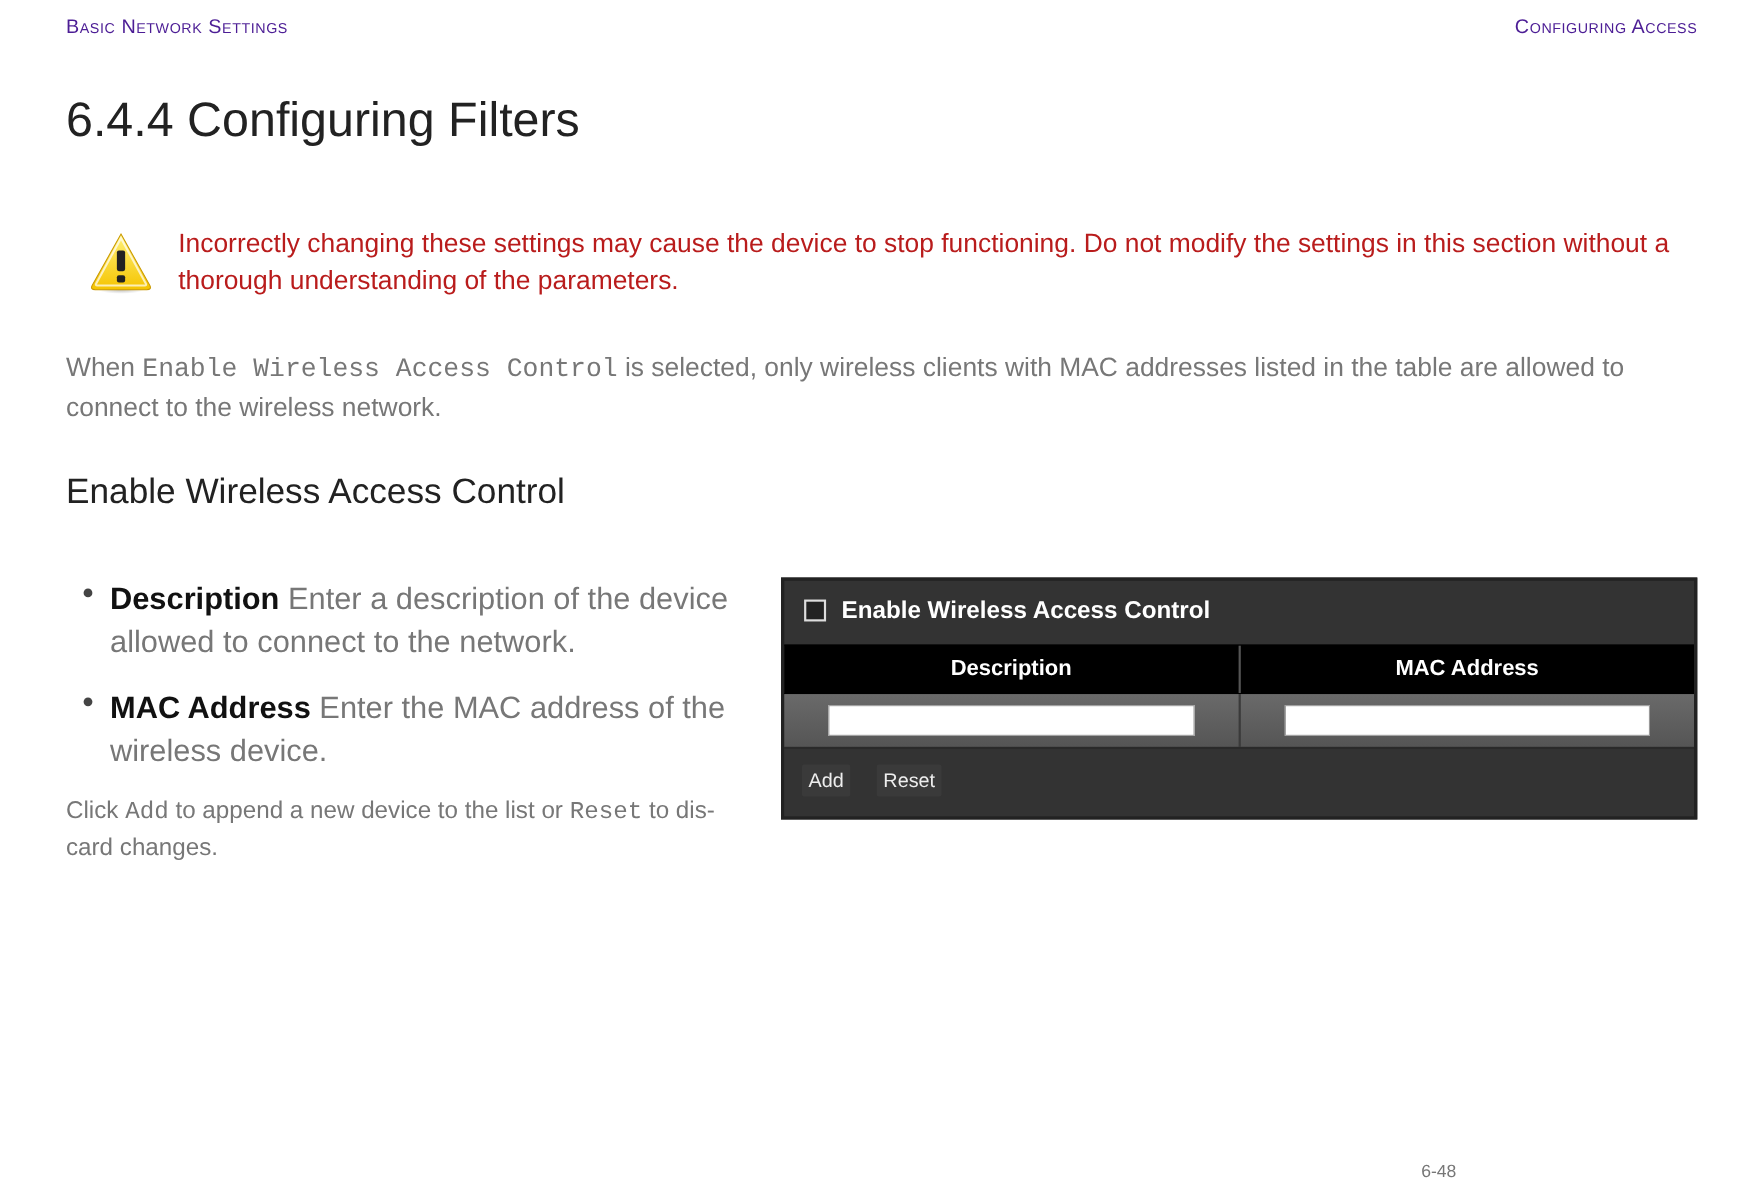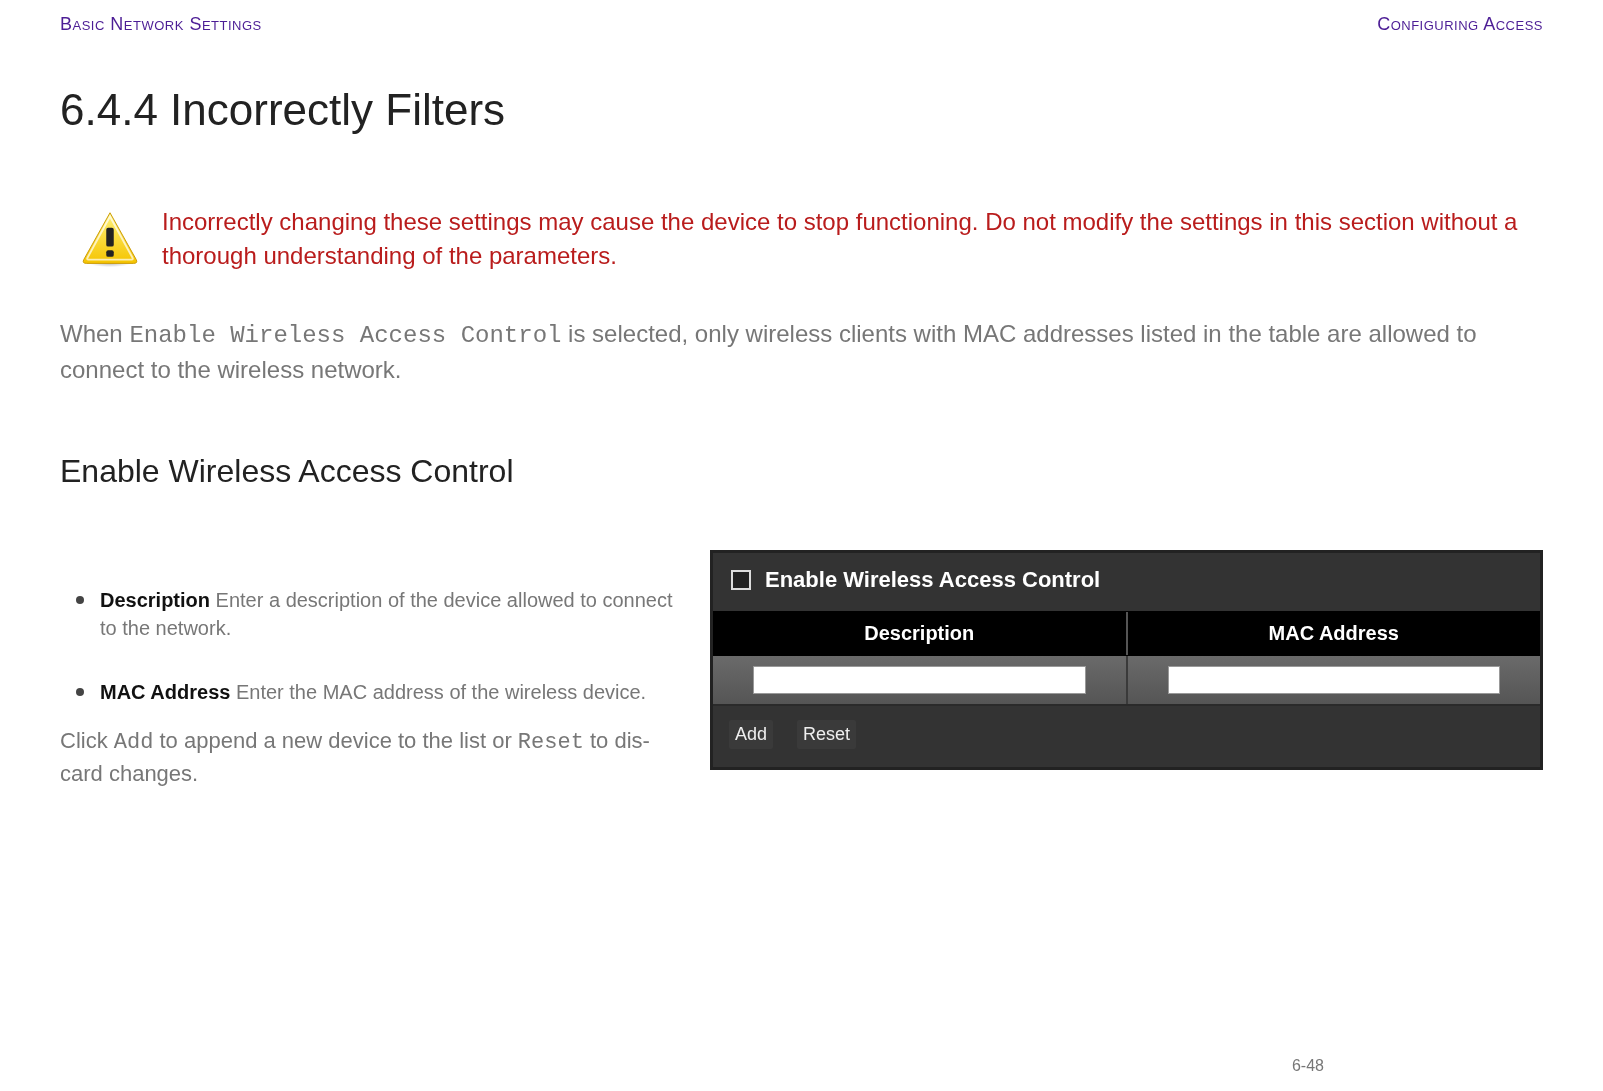--- a/index.html
+++ b/index.html
@@ -45,21 +45,21 @@
   }
   .warn-body {
     font-size: 24px;
     color: #b91c1c;
     line-height: 1.4;
   }
   .intro {
     font-size: 24px;
     color: #777;
     line-height: 1.4;
-    margin-bottom: 67px;
+    margin-bottom: 41px;
   }
   .intro .code {
     font-family: "Courier New", Courier, monospace;
     color: #777;
   }
   h2.subhead {
     font-family: Verdana, Geneva, sans-serif;
     font-weight: 400;
     font-size: 32px;
     color: #222;
@@ -75,25 +75,24 @@
   }
   .col-right {
     flex: 1 1 auto;
   }
   ul.bullets {
     list-style: none;
     padding-left: 40px;
   }
   ul.bullets li {
     position: relative;
-    font-size: 20px;
+    font-size: 28px;
     color: #777;
     line-height: 1.4;
     margin-bottom: 20px;
-    margin-top: 36px;
   }
   ul.bullets li::before {
     content: "";
     position: absolute;
     left: -24px;
     top: 10px;
     width: 8px;
     height: 8px;
     background: #444;
     border-radius: 50%;
@@ -200,21 +199,21 @@
   }
 </style>
 </head>
 <body>
 
 <div class="top-bar">
   <div class="top-left">Basic Network Settings</div>
   <div class="top-right">Configuring Access</div>
 </div>
 
-<h1 class="section-title">6.4.4 Incorrectly Filters</h1>
+<h1 class="section-title">6.4.4 Configuring Filters</h1>
 
 <div class="warning-block">
   <div class="warn-icon-wrap">
     <svg width="60" height="60" viewBox="0 0 64 64">
       <defs>
         <linearGradient id="g1" x1="0" y1="0" x2="0" y2="1">
           <stop offset="0" stop-color="#fff27a"></stop>
           <stop offset="1" stop-color="#f5c400"></stop>
         </linearGradient>
         <radialGradient id="sh" cx="0.5" cy="0.5" r="0.5">

